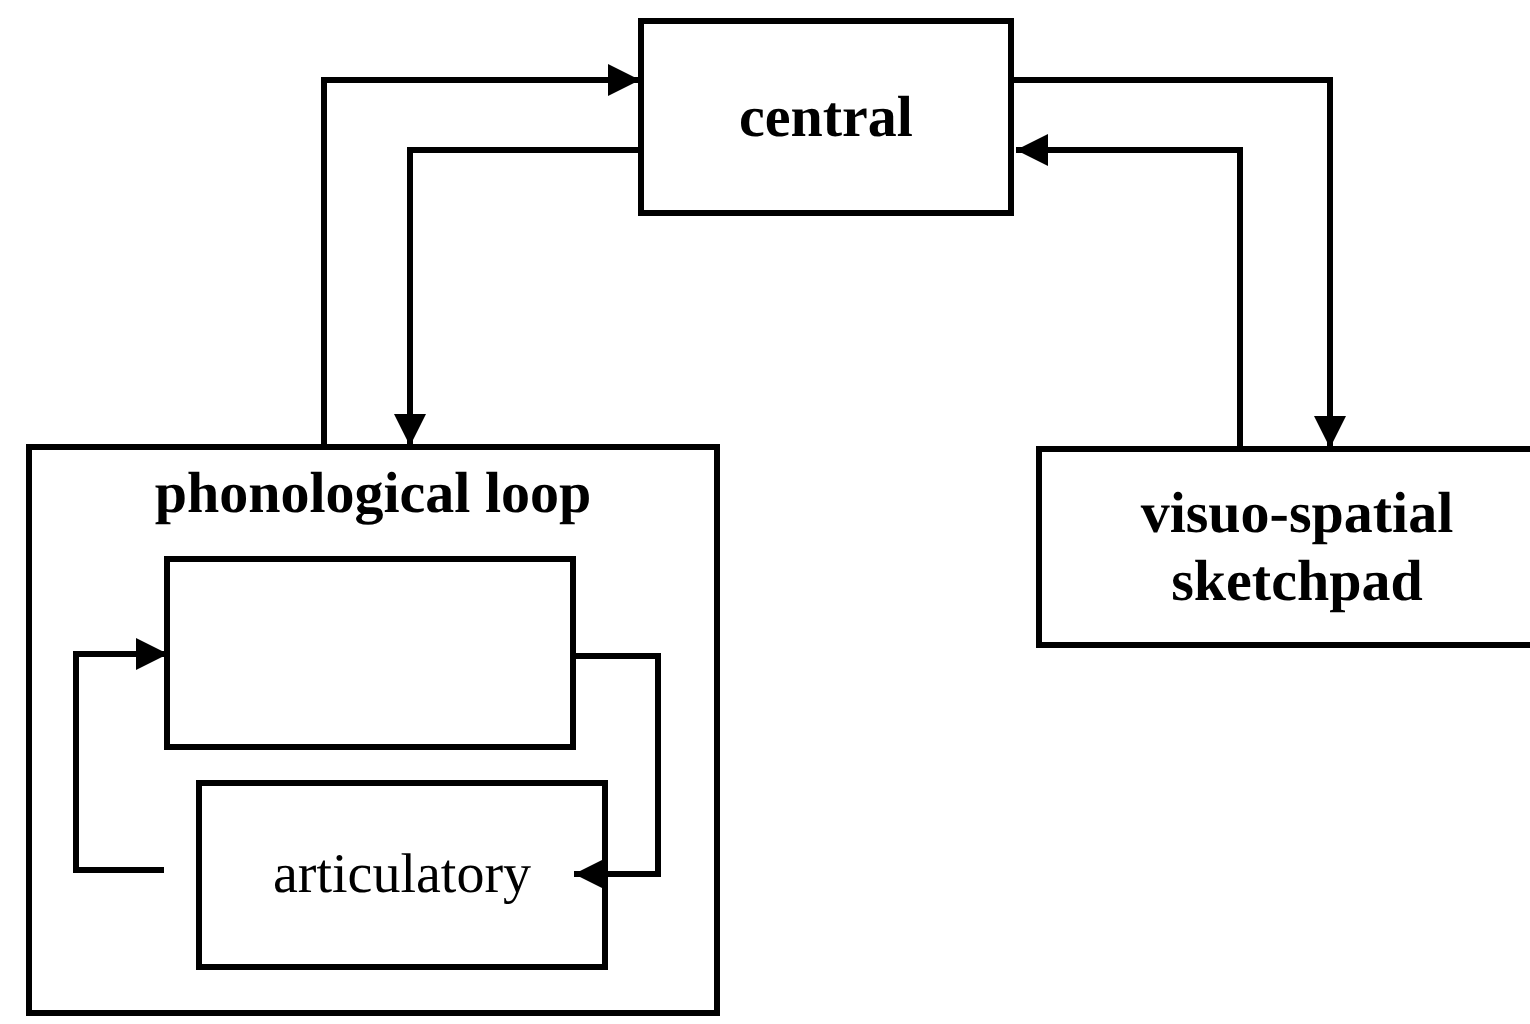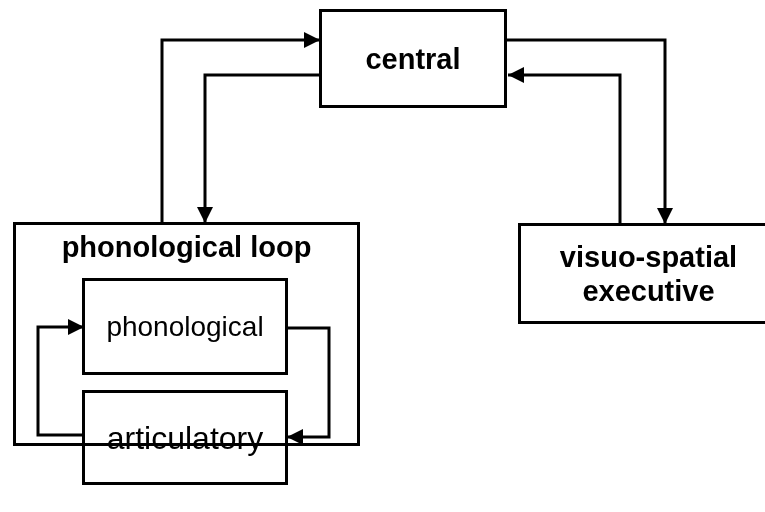--- a/index.html
+++ b/index.html
@@ -5,21 +5,21 @@
   html, body {
     margin: 0;
     padding: 0;
     background: var(--bg, #ffffff);
   }
   .canvas {
     position: relative;
     width: 765px;
     height: 512px;
     background: var(--bg, #ffffff);
-    font-family: Liberation Sans, sans-serif;
+    font-family: Liberation Serif, serif;
     color: var(--ink, #000000);
     overflow: hidden;
   }
   .box {
     position: absolute;
     box-sizing: border-box;
     border: 3px solid var(--ink, #000000);
     background: transparent;
     display: flex;
     flex-direction: column;
@@ -27,38 +27,38 @@
     justify-content: center;
     text-align: center;
   }
   .box .line { display: block; }
   .bold { font-weight: 700; }
   #node-central-executive {
     left: 319px; top: 9px; width: 188px; height: 99px;
     font-size: 29px; line-height: 34px;
   }
   #node-phonological-loop {
-    left: 13px; top: 222px; width: 347px; height: 224px;
+    left: 13px; top: 222px; width: 347px; height: 286px;
     display: block;
   }
   .outer-label {
     margin-top: 5px;
     width: 100%;
     text-align: center;
     font-weight: 700;
     font-size: 29px;
     line-height: 34px;
   }
   #node-phonological-store {
     left: 66px; top: 53px; width: 206px; height: 97px;
     font-size: 28px; line-height: 34px; font-weight: 400;
   }
   #node-articulatory-process {
-    left: 66px; top: 165px; width: 206px; height: 95px;
-    font-size: 32px; line-height: 34px; font-weight: 400;
+    left: 82px; top: 165px; width: 206px; height: 95px;
+    font-size: 28px; line-height: 34px; font-weight: 400;
   }
   #node-visuo-spatial-sketchpad {
     left: 518px; top: 223px; width: 261px; height: 101px;
     font-size: 29px; line-height: 34px;
   }
   .arrows {
     position: absolute;
     left: 0; top: 0;
     width: 765px; height: 512px;
     pointer-events: none;
@@ -76,31 +76,30 @@
 <div class="canvas">
 
   <div class="box bold" id="node-central-executive">
     <span class="line">central</span>
   </div>
 
   <div class="box" id="node-phonological-loop">
     <div class="outer-label">phonological loop</div>
 
     <div class="box" id="node-phonological-store">
-      <span class="line">phonological</span>
     </div>
 
     <div class="box" id="node-articulatory-process">
       <span class="line">articulatory</span>
     </div>
   </div>
 
   <div class="box bold" id="node-visuo-spatial-sketchpad">
     <span class="line">visuo-spatial</span>
-    <span class="line">executive</span>
+    <span class="line">sketchpad</span>
   </div>
 
   <svg class="arrows" viewBox="0 0 765 512" xmlns="http://www.w3.org/2000/svg">
     <defs>
       <marker id="arrowhead" viewBox="0 0 10 10" refX="10" refY="5" markerWidth="20" markerHeight="16" orient="auto" markerUnits="userSpaceOnUse">
         <path class="arrowhead" d="M 0 0 L 10 5 L 0 10 z"></path>
       </marker>
     </defs>
     <polyline class="arrow" points="162,222 162,40 320,40" marker-end="url(#arrowhead)"></polyline>
     <polyline class="arrow" points="319,75 205,75 205,223" marker-end="url(#arrowhead)"></polyline>

